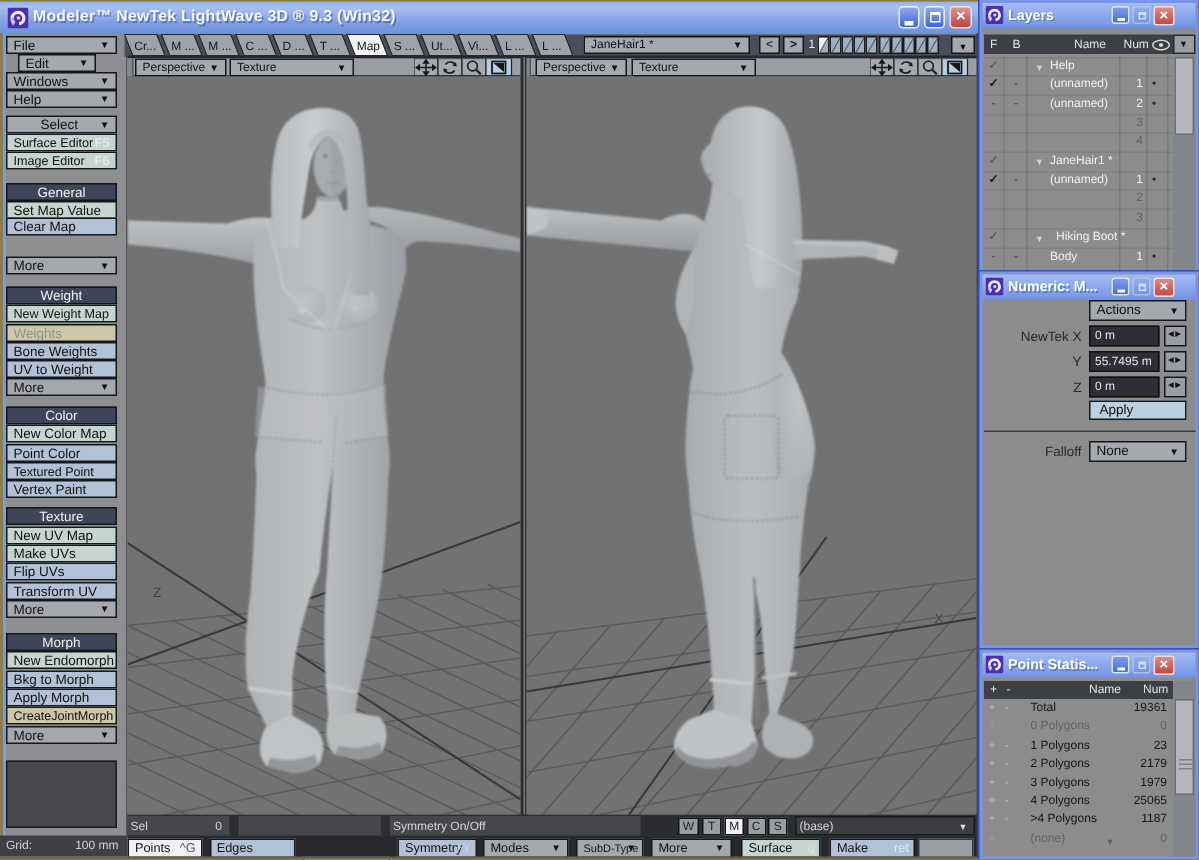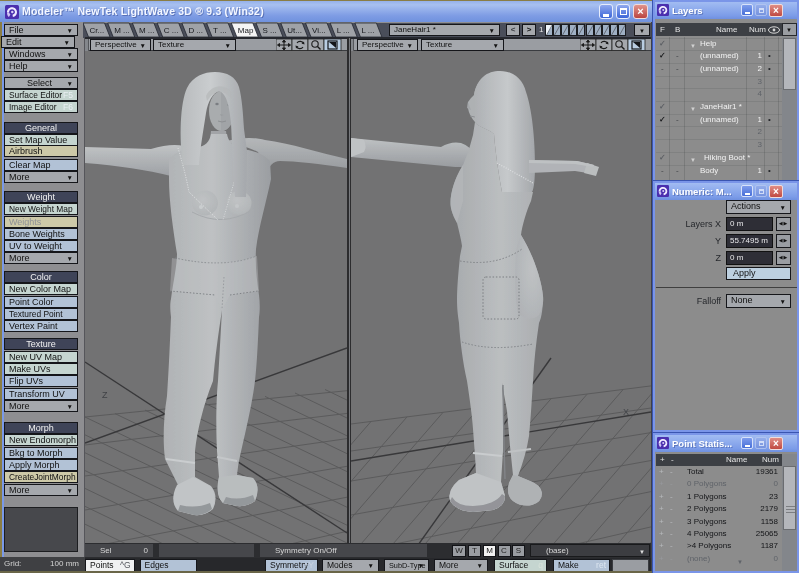--- a/index.html
+++ b/index.html
@@ -7,21 +7,21 @@
 body{font-family:"Liberation Sans",sans-serif;background:#8a7d45;position:relative;}
 .abs{position:absolute;}
 .btn{position:absolute;height:12px;border:1px solid #15161a;font-size:9px;line-height:10px;color:#111;padding:0 4px;white-space:nowrap;overflow:hidden;}
 .btn .ar{position:absolute;right:4px;top:2px;font-size:6.5px;line-height:8px;color:#111;}
 .gray{background:#a5a8ad;}
 .white{background:#f0f1f2;}
 .blue{background:#b2c2d6;}
 .pgreen{background:#c5d5d0;}
 .tan{background:#cdc9a8;}
 .shdr{background:#3f4458;color:#f2f2f2;text-align:center;font-size:9px;}
-.dkbar{position:absolute;background:#46474b;color:#d6d6d6;font-size:8px;line-height:13px;padding:0 15px;}
+.dkbar{position:absolute;background:#46474b;color:#d6d6d6;font-size:8px;line-height:13px;padding:0 2px;}
 </style>
 </head>
 <body>
 <div class="abs" style="left:0;top:0;width:652px;height:573px;background:#8e8e91;"></div>
 <div class="abs" style="left:83.5px;top:37px;width:1.5px;height:521px;background:#55555a;"></div>
 <div class="abs" style="left:0;top:22px;width:1.5px;height:549px;background:#8a7d45;"></div>
 <div class="abs" style="left:1.5px;top:22px;width:2.5px;height:549px;background:#7a99e8;"></div>
 <div class="abs" style="left:0;top:1px;width:652px;height:21px;background:linear-gradient(180deg,#95b1ea 0%,#a8c0f0 18%,#7e9ce4 70%,#7092de 100%);"></div>
 <div class="abs" style="left:0;top:0;width:799px;height:1px;background:#8a7d45;"></div>
 <svg class="abs" style="left:5px;top:5px;" width="14" height="14" viewBox="0 0 14 14">
@@ -118,30 +118,30 @@
       <line x1="6.2" y1="0" x2="0.3" y2="10.5" stroke="#565b64" stroke-width="0.8"></line>
     </svg>
   </div>
 <div class="abs" style="left:617.9px;top:24px;width:8.1px;height:12px;background:#9fb0c4;border:1px solid #1a1c20;overflow:hidden;">
     <svg class="abs" style="left:0;top:0;" width="7" height="11">
       <line x1="6.2" y1="0" x2="0.3" y2="10.5" stroke="#565b64" stroke-width="0.8"></line>
     </svg>
   </div>
 <div class="abs btn gray" style="left:634px;top:23.5px;width:16px;text-align:center;padding:0;"><span style="font-size:6px;">▼</span></div>
 <div class="abs btn gray" style="left:4px;top:23.7px;width:74px;">File<span class="ar">▼</span></div>
-<div class="abs btn gray" style="left:1px;top:36.0px;width:74px;">Edit<span class="ar">▼</span></div>
+<div class="abs btn gray" style="left:12px;top:36.0px;width:52px;">Edit<span class="ar">▼</span></div>
 <div class="abs btn gray" style="left:4px;top:48.2px;width:74px;">Windows<span class="ar">▼</span></div>
 <div class="abs btn gray" style="left:4px;top:60.4px;width:74px;">Help<span class="ar">▼</span></div>
 <div class="abs btn gray" style="left:4px;top:77.0px;width:74px;padding-left:22px;">Select<span class="ar">▼</span></div>
 <div class="abs btn pgreen" style="left:4px;top:89.2px;width:74px;font-size:8.4px;">Surface Editor<span style="position:absolute;right:4px;color:#e9eef2;font-size:8.5px;">F5</span></div>
 <div class="abs btn pgreen" style="left:4px;top:101.4px;width:74px;font-size:8.4px;">Image Editor<span style="position:absolute;right:4px;color:#e9eef2;font-size:8.5px;">F6</span></div>
 <div class="abs btn shdr" style="left:4px;top:122.0px;width:74px;height:12px;line-height:11px;border:1px solid #15161a;">General</div>
 <div class="abs btn pgreen" style="left:4px;top:134.3px;width:74px;">Set Map Value</div>
 <div class="abs btn tan" style="left:4px;top:145px;width:74px;">Airbrush</div>
-<div class="abs btn blue" style="left:4px;top:159px;width:74px;">Clear Map</div>
+<div class="abs btn blue" style="left:4px;top:145px;width:74px;">Clear Map</div>
 <div class="abs btn gray" style="left:4px;top:171.2px;width:74px;">More<span class="ar">▼</span></div>
 <div class="abs btn shdr" style="left:4px;top:190.9px;width:74px;height:12px;line-height:11px;border:1px solid #15161a;">Weight</div>
 <div class="abs btn pgreen" style="left:4px;top:203.2px;width:74px;font-size:8.4px;">New Weight Map</div>
 <div class="abs btn tan" style="left:4px;top:215.5px;width:74px;color:#8e9096;">Weights</div>
 <div class="abs btn blue" style="left:4px;top:227.8px;width:74px;">Bone Weights</div>
 <div class="abs btn blue" style="left:4px;top:240.1px;width:74px;">UV to Weight</div>
 <div class="abs btn gray" style="left:4px;top:252.4px;width:74px;">More<span class="ar">▼</span></div>
 <div class="abs btn shdr" style="left:4px;top:271.1px;width:74px;height:12px;line-height:11px;border:1px solid #15161a;">Color</div>
 <div class="abs btn pgreen" style="left:4px;top:283.4px;width:74px;">New Color Map</div>
 <div class="abs btn blue" style="left:4px;top:295.7px;width:74px;">Point Color</div>
@@ -578,21 +578,21 @@
   </svg>
 <div class="abs" style="left:672px;top:186px;font-size:9.5px;font-weight:bold;color:#fff;text-shadow:1px 1px 0 rgba(40,60,130,.4);">Numeric: M...</div>
 <div class="abs" style="left:741px;top:185px;width:12px;height:12px;border-radius:2px;background:linear-gradient(180deg,#7e9cec,#476fd8);border:1px solid #d8e2fa;">
     <div class="abs" style="left:2.5px;top:7px;width:5px;height:2px;background:#fff;"></div>
   </div>
 <div class="abs" style="left:755px;top:185px;width:12px;height:12px;border-radius:2px;background:linear-gradient(180deg,#93abe8,#7490dc);border:1px solid #b8c8f0;opacity:0.75;">
     <div class="abs" style="left:2.5px;top:2.5px;width:5.5px;height:5.5px;border:1px solid #e8eefc;border-top-width:2px;"></div>
   </div>
 <div class="abs" style="left:769px;top:185px;width:14px;height:13px;border-radius:2px;background:linear-gradient(180deg,#e08d85,#c04a42);border:1px solid #f0dcdc;color:#fff;font-size:10px;font-weight:bold;text-align:center;line-height:11px;">×</div>
 <div class="abs btn gray" style="left:726px;top:200px;width:65px;height:13.5px;line-height:11.5px;">Actions<span class="ar" style="top:3px;">▼</span></div>
-<div class="abs" style="left:655px;top:219px;width:66px;text-align:right;font-size:9px;color:#26282c;">Layers X</div>
+<div class="abs" style="left:655px;top:219px;width:66px;text-align:right;font-size:9px;color:#26282c;">NewTek X</div>
 <div class="abs" style="left:726px;top:217px;width:47px;height:13.5px;background:#2e2e36;border:1px solid #111;color:#e8e8ea;font-size:8px;line-height:11.5px;padding:0 3px;">0 m</div>
 <div class="abs" style="left:776px;top:217px;width:15px;height:13.5px;background:#9a9da2;border:1px solid #15161a;font-size:5px;color:#111;text-align:center;line-height:11.5px;letter-spacing:1px;">◀▶</div>
 <div class="abs" style="left:655px;top:236px;width:66px;text-align:right;font-size:9px;color:#26282c;">Y</div>
 <div class="abs" style="left:726px;top:234px;width:47px;height:13.5px;background:#2e2e36;border:1px solid #111;color:#e8e8ea;font-size:8px;line-height:11.5px;padding:0 3px;">55.7495 m</div>
 <div class="abs" style="left:776px;top:234px;width:15px;height:13.5px;background:#9a9da2;border:1px solid #15161a;font-size:5px;color:#111;text-align:center;line-height:11.5px;letter-spacing:1px;">◀▶</div>
 <div class="abs" style="left:655px;top:253px;width:66px;text-align:right;font-size:9px;color:#26282c;">Z</div>
 <div class="abs" style="left:726px;top:251px;width:47px;height:13.5px;background:#2e2e36;border:1px solid #111;color:#e8e8ea;font-size:8px;line-height:11.5px;padding:0 3px;">0 m</div>
 <div class="abs" style="left:776px;top:251px;width:15px;height:13.5px;background:#9a9da2;border:1px solid #15161a;font-size:5px;color:#111;text-align:center;line-height:11.5px;letter-spacing:1px;">◀▶</div>
 <div class="abs" style="left:726px;top:267px;width:65px;height:13px;background:#bdd0e0;border:1px solid #15161a;font-size:9px;line-height:11px;padding:0 6px;color:#111;">Apply</div>
 <div class="abs" style="left:656px;top:287px;width:141px;height:1px;background:#3f3f3f;"></div>
@@ -648,21 +648,21 @@
 <div class="abs" style="left:656px;top:503.2px;width:126px;height:12.4px;font-size:8px;line-height:12px;">
     <span style="position:absolute;left:3px;color:#b8babd;">+</span>
     <span style="position:absolute;left:14px;color:#b8babd;">-</span>
     <span style="position:absolute;left:31px;color:#141518;">2 Polygons</span>
     <span style="position:absolute;right:4px;color:#141518;">2179</span>
   </div>
 <div class="abs" style="left:656px;top:515.6px;width:126px;height:12.4px;font-size:8px;line-height:12px;">
     <span style="position:absolute;left:3px;color:#b8babd;">+</span>
     <span style="position:absolute;left:14px;color:#b8babd;">-</span>
     <span style="position:absolute;left:31px;color:#141518;">3 Polygons</span>
-    <span style="position:absolute;right:4px;color:#141518;">1158</span>
+    <span style="position:absolute;right:4px;color:#141518;">1979</span>
   </div>
 <div class="abs" style="left:656px;top:528.0px;width:126px;height:12.4px;font-size:8px;line-height:12px;">
     <span style="position:absolute;left:3px;color:#b8babd;">+</span>
     <span style="position:absolute;left:14px;color:#b8babd;">-</span>
     <span style="position:absolute;left:31px;color:#141518;">4 Polygons</span>
     <span style="position:absolute;right:4px;color:#141518;">25065</span>
   </div>
 <div class="abs" style="left:656px;top:540.4px;width:126px;height:12.4px;font-size:8px;line-height:12px;">
     <span style="position:absolute;left:3px;color:#b8babd;">+</span>
     <span style="position:absolute;left:14px;color:#b8babd;">-</span>

